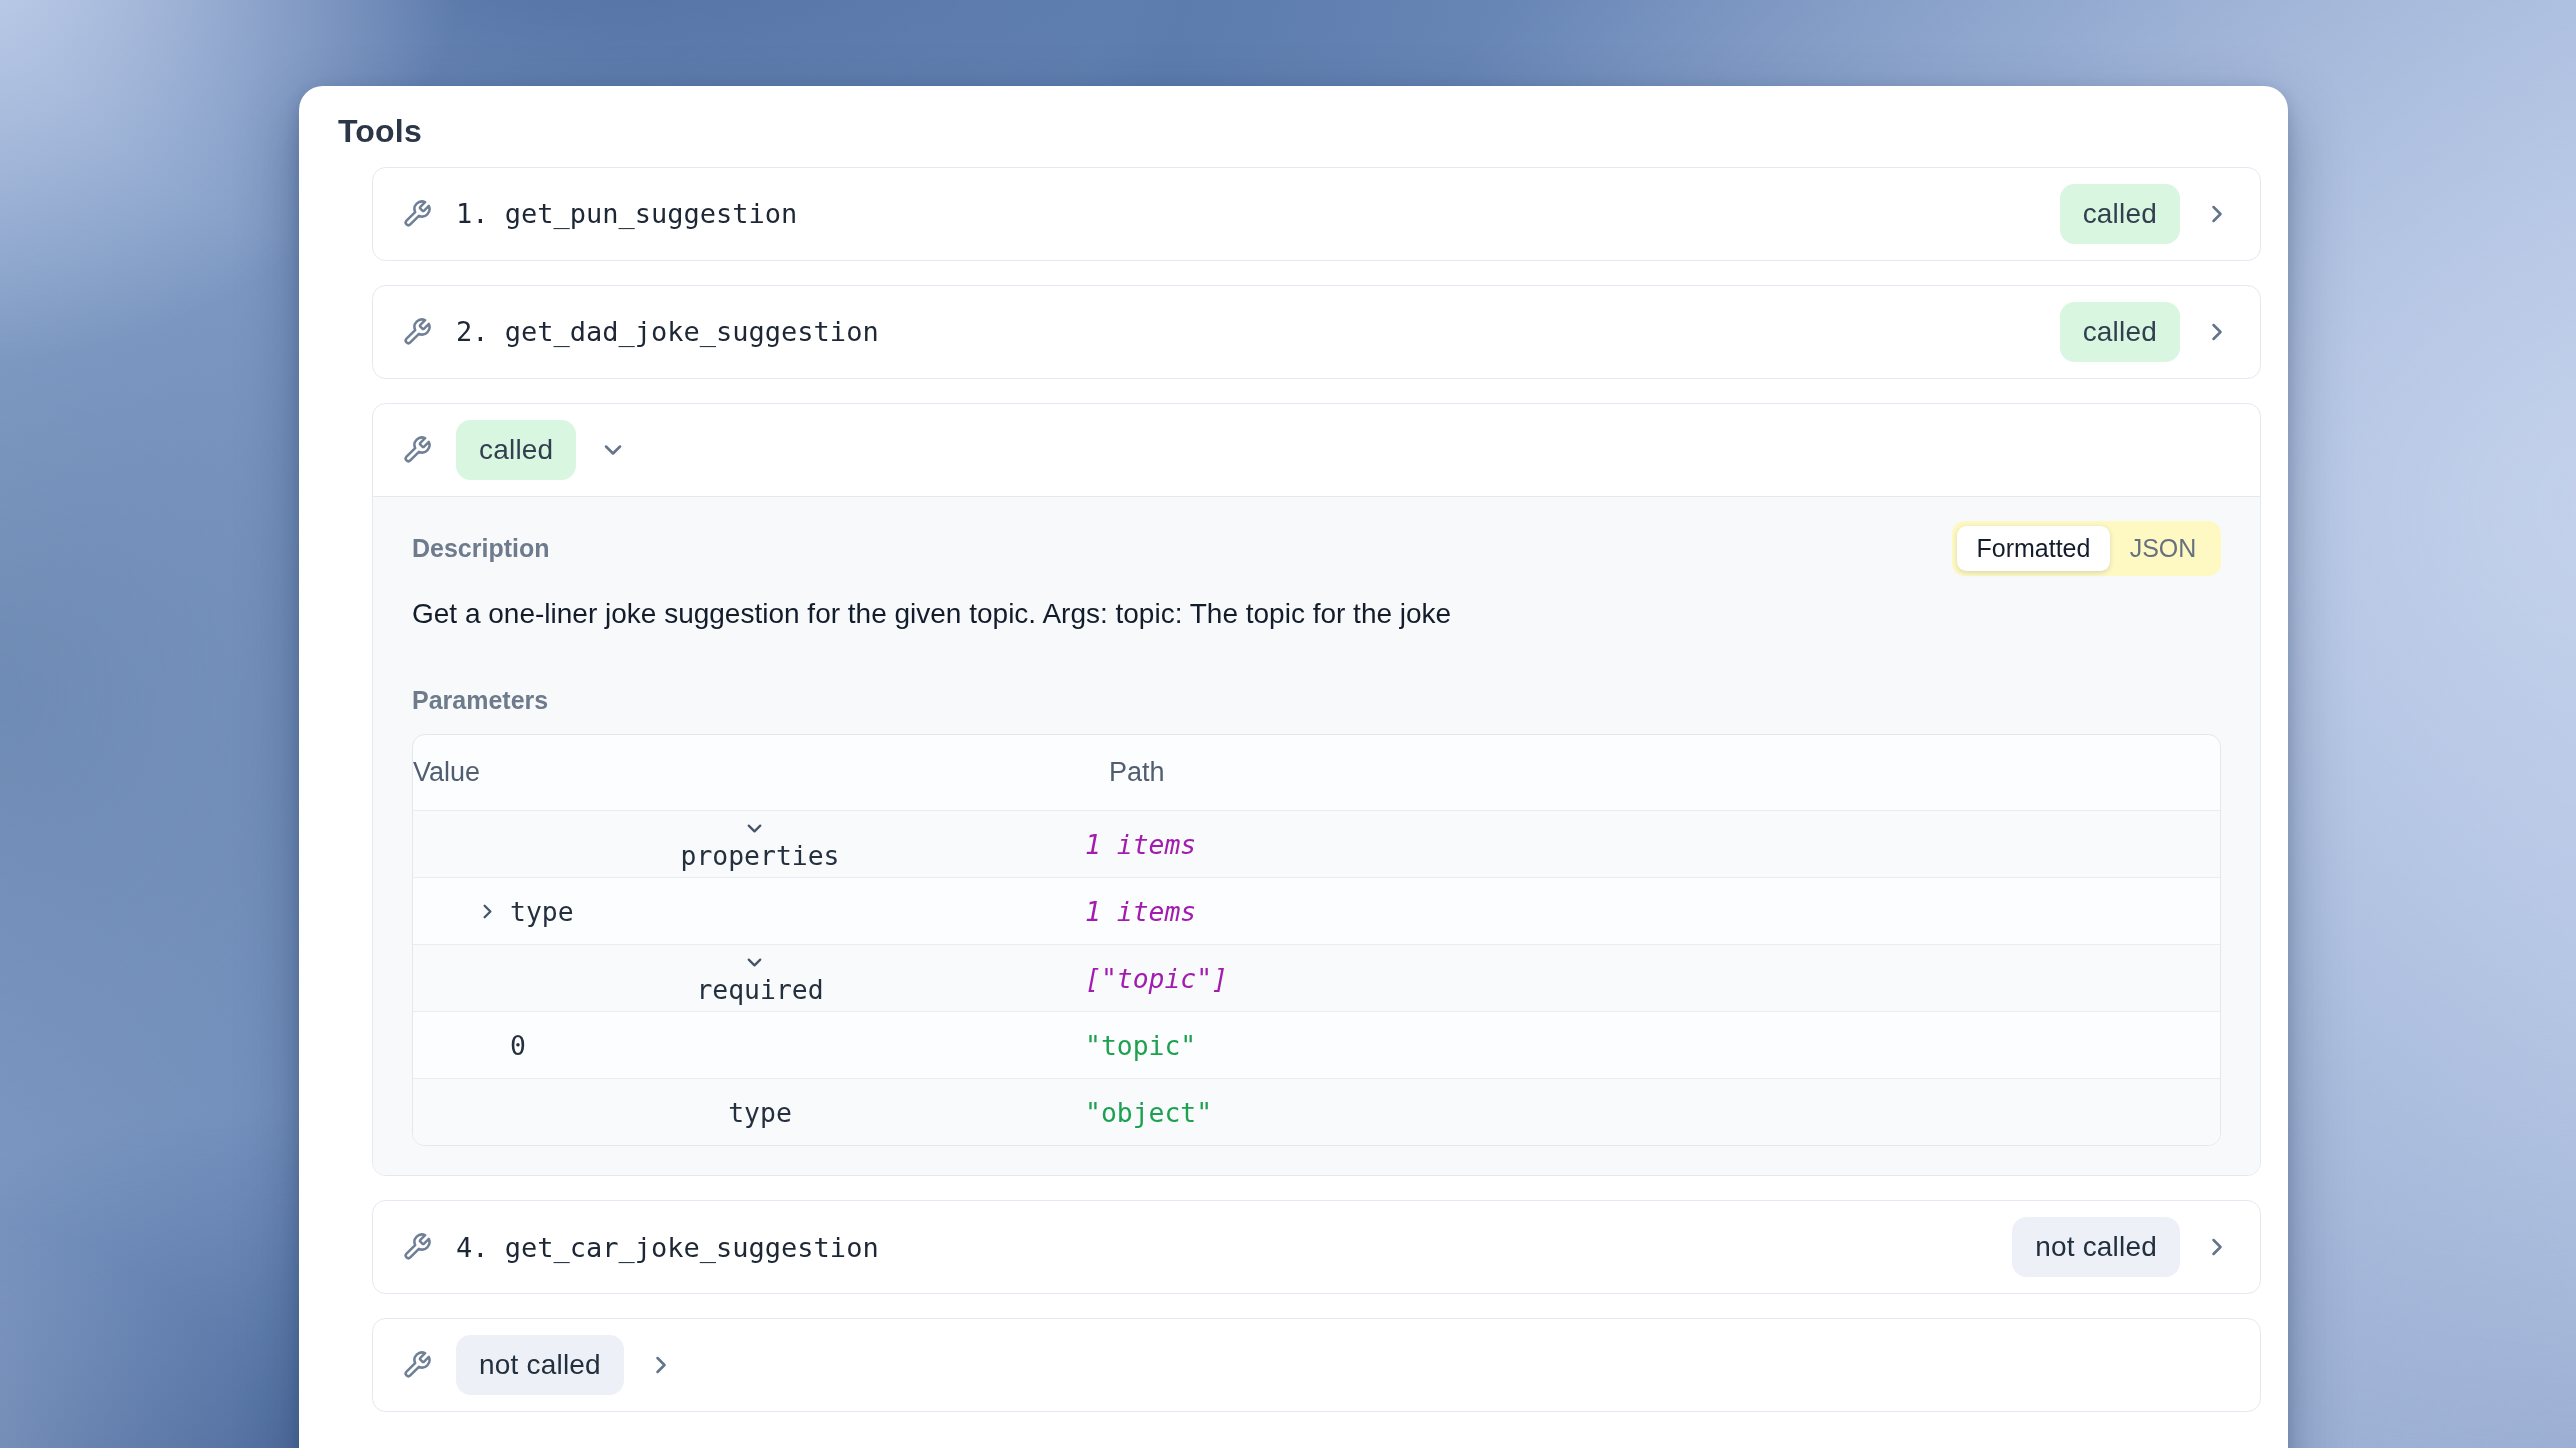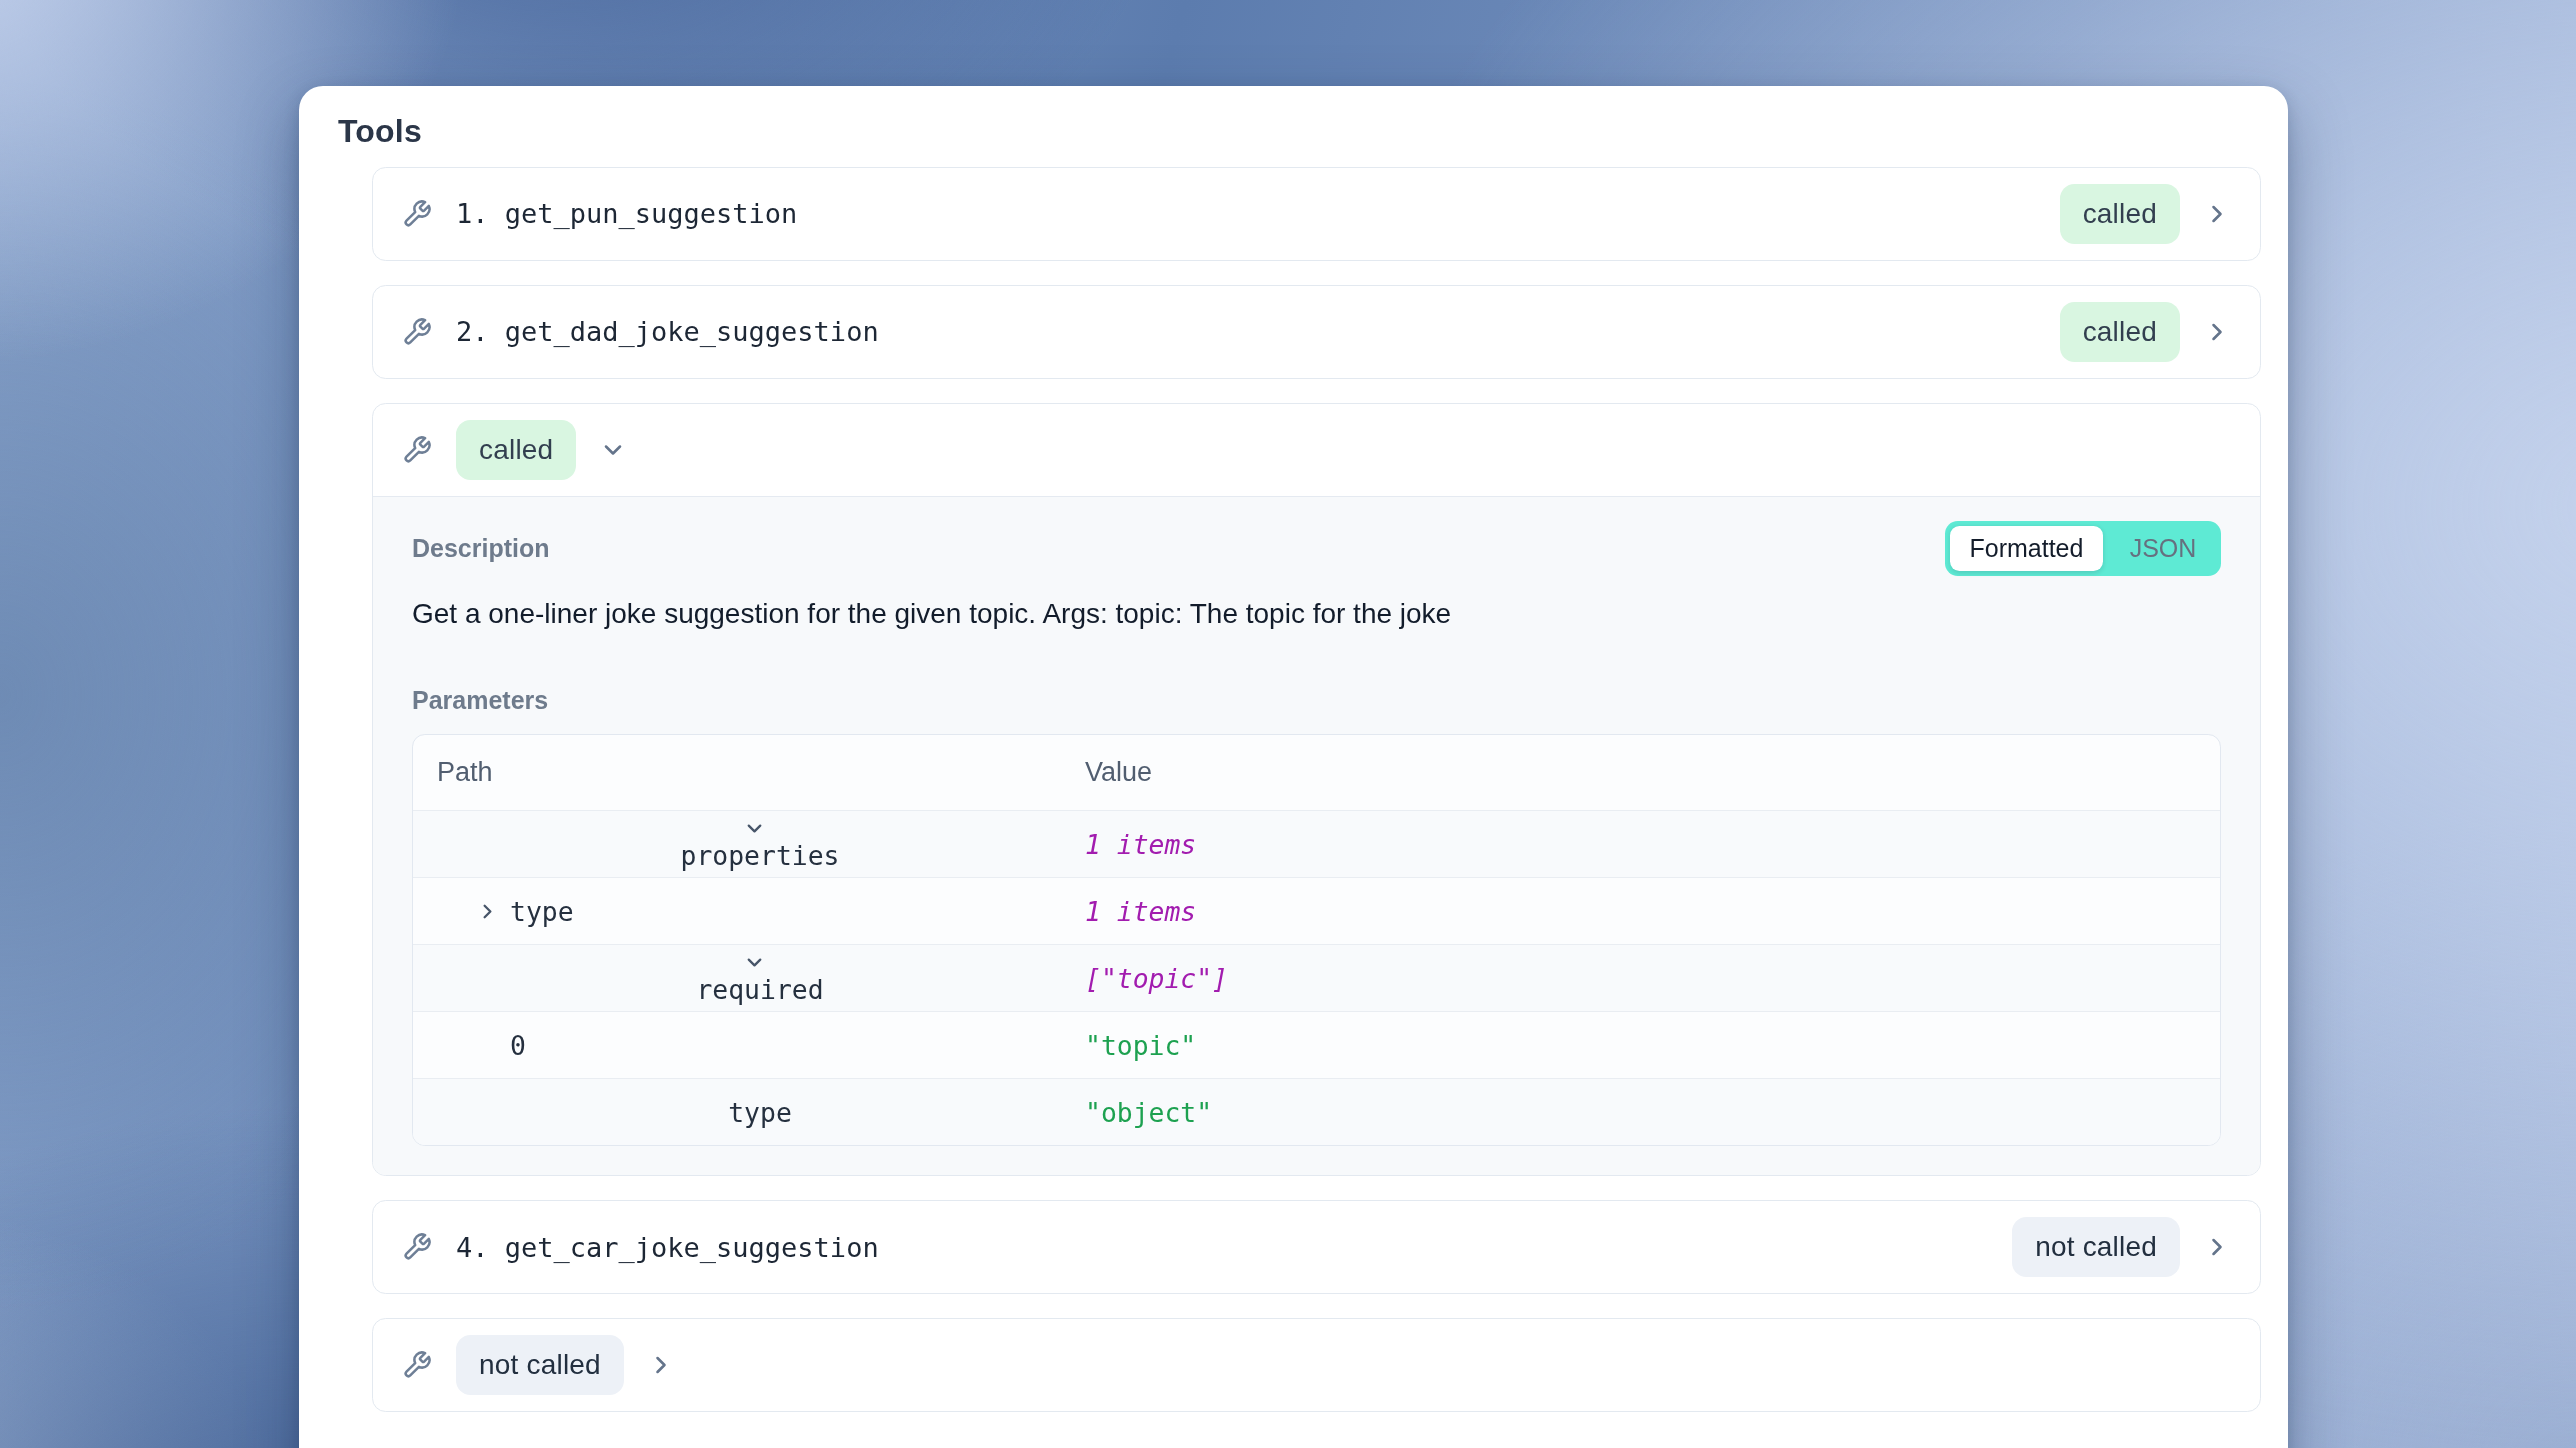--- a/index.html
+++ b/index.html
@@ -32,21 +32,21 @@
   .status-badge { flex:none; font-size:28px; font-weight:500; line-height:1; padding:16px 23px; border-radius:14.5px; letter-spacing:0.2px; }
   .badge-called { background:#d9f6e1; color:#323f4f; }
   .badge-not { background:#edf1f7; color:#222f3f; }
   .row-chevron { flex:none; display:flex; margin-left:23px; }
   .row-chevron svg { width:28px; height:28px; stroke:#5f708a; stroke:#64748b; }
 
   
   .tool-detail { background:#f7f9fb; border-top:1.3px solid #e5eaf1; border-radius:0 0 12.8px 12.8px; padding:24px 39px 29px; }
   .detail-header { display:flex; align-items:center; justify-content:space-between; }
   .section-label { font-size:25px; font-weight:600; color:#6e7b8c; }
-  .view-toggle { display:flex; align-items:flex-end; background:#5eead4; border-radius:12.8px; padding:5.1px; font-size:25px;gap:7px; }
+  .view-toggle { display:flex; align-items:flex-end; background:#fef9c3; border-radius:12.8px; padding:5.1px; font-size:25px; }
   .toggle-seg { padding:10.2px 19.6px; border-radius:9.4px; line-height:1; }
   .toggle-active { background:#ffffff; color:#141d2b; font-weight:500; box-shadow:0 1.7px 5.1px rgba(15,23,42,.14); }
   .toggle-inactive { color:#66707f; }
   .description-text { margin-top:19px; font-size:28px; line-height:38px; color:#121c2b; }
   .params-label { margin-top:53px; }
 
   .param-table { margin-top:19px; background:#fcfdfe; border:1.3px solid #e2e8f0; border-radius:12.8px; overflow:hidden; }
   .t-row { display:grid; grid-template-columns:672px 1fr; align-items:center; }
   .t-row + .t-row { border-top:0.9px solid #e9edf2; }
   .t-head { height:75px; }
@@ -126,22 +126,22 @@
           <span class="toggle-seg toggle-inactive">JSON</span>
         </div>
       </div>
 
       <p class="description-text">Get a one-liner joke suggestion for the given topic. Args: topic: The topic for the joke</p>
 
       <div class="section-label params-label">Parameters</div>
 
       <div class="param-table">
         <div class="t-row t-head">
+          <span class="hcell">Value</span>
           <span class="hcell path">Path</span>
-          <span class="hcell">Value</span>
         </div>
 
         <div class="t-row t-data tint">
           <span class="path-cell ind-0">
             <span class="chev">
                 <svg viewBox="0 0 24 24" stroke-width="2.4">
                   <path d="m6 9 6 6 6-6"></path>
                 </svg>
               </span>
             <span>properties</span>

